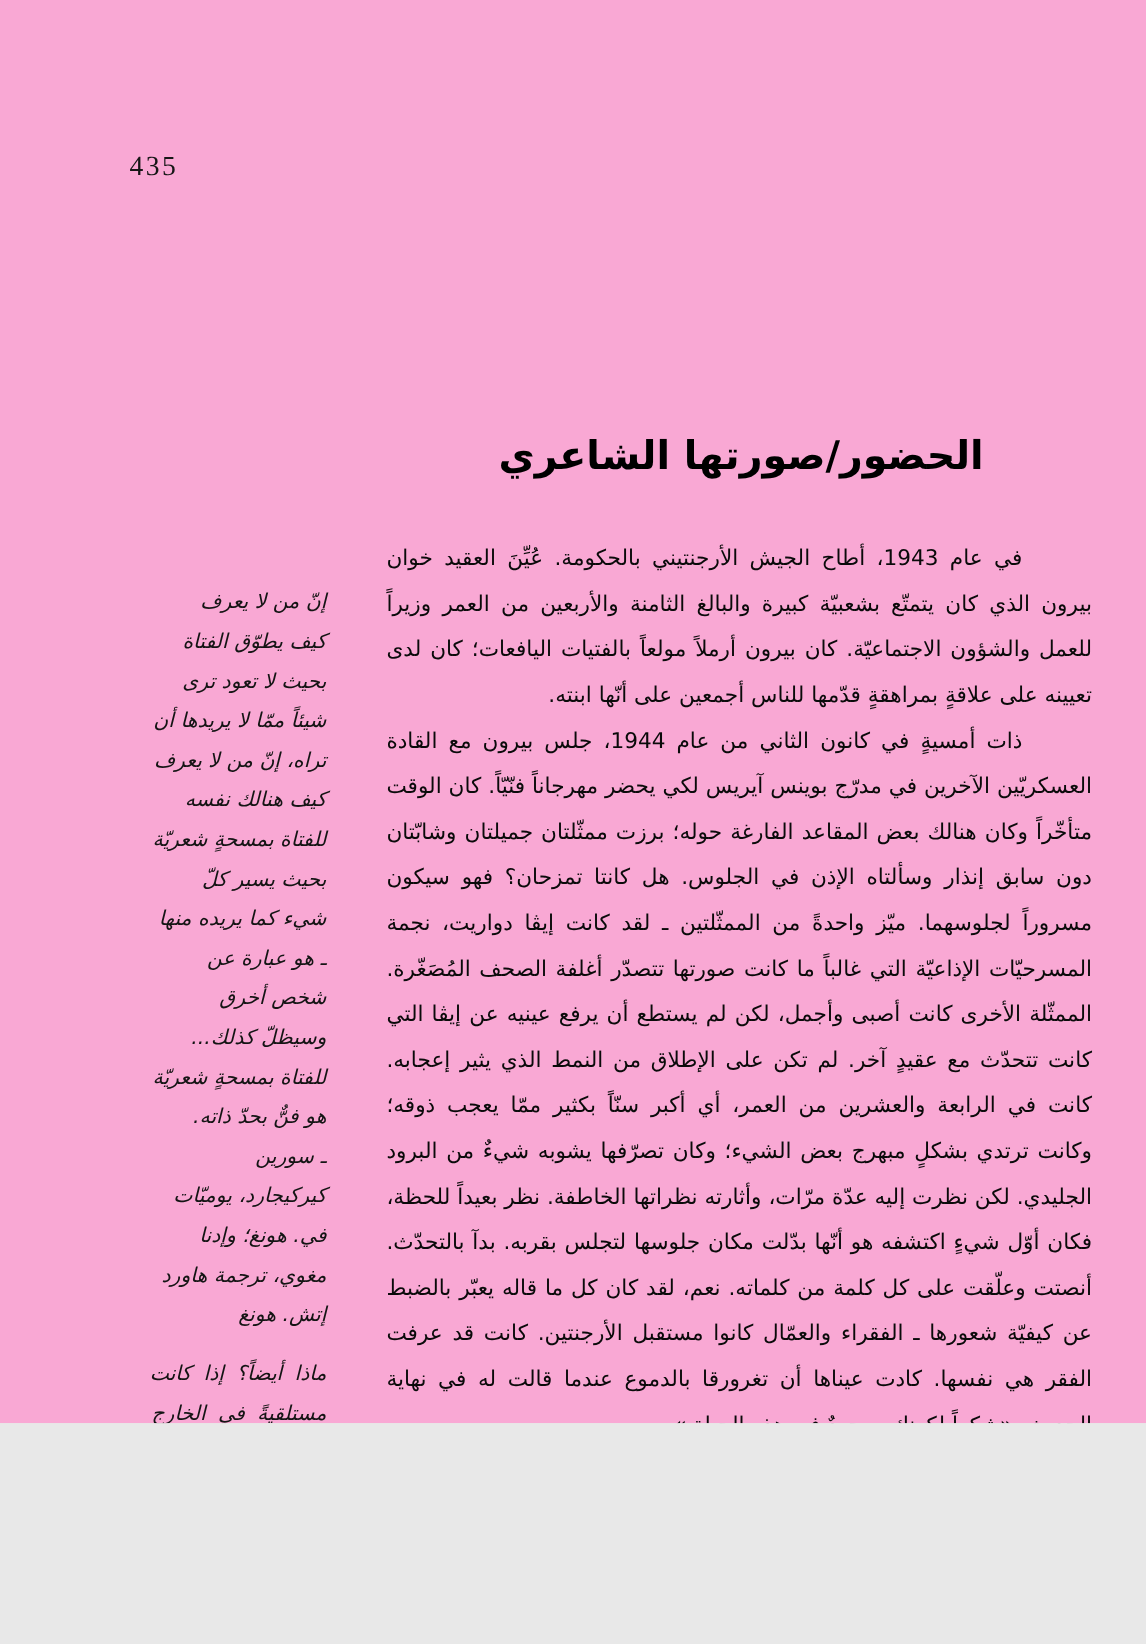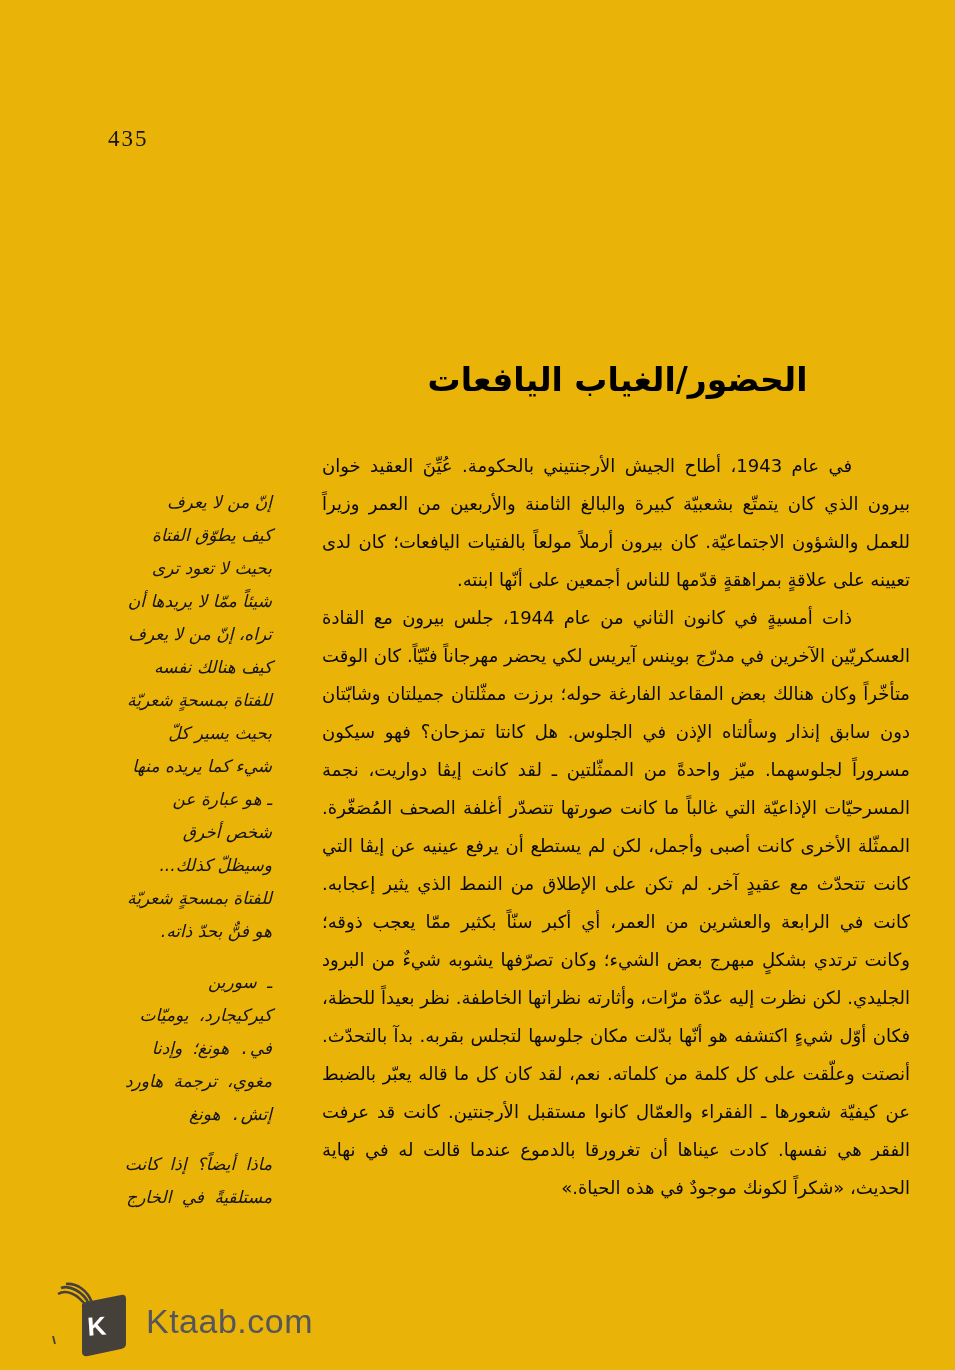--- a/index.html
+++ b/index.html
@@ -1,19 +1,19 @@
 <!DOCTYPE html>
 <html lang="ar"><head>
 <meta charset="utf-8">
 <style>
   html,body{margin:0;padding:0;background:#e8e8e8;}
   .page{
     position:relative;
-    width:955px;height:1370px;
-    background:#eab308;
+    width:955px;height:1186px;
+    background:#f9a8d4;
     margin:0 auto;
     font-family:"DejaVu Sans",sans-serif;
     color:#0b0b0b;
     overflow:hidden;
   }
   .page-number{
     position:absolute;left:108px;top:126px;
     font-family:"Liberation Serif","DejaVu Serif",serif;
     font-size:23px;letter-spacing:2px;color:#161616;
   }
@@ -29,41 +29,41 @@
     text-align:justify;color:#0a0a0a;
   }
   .body-text p{margin:0;text-indent:58px;}
   .margin-notes{
     position:absolute;left:92px;top:486px;width:180px;
     direction:rtl;
     font-size:17px;line-height:33px;
     font-style:italic;
     text-align:right;color:#141414;
   }
-  .margin-notes .attribution{margin-top:19px;font-family:Liberation Mono, monospace;}
+  .margin-notes .attribution{}
   .margin-notes .continuation{margin-top:17px;font-family:Liberation Mono, monospace;}
   .footer-logo{
     position:absolute;left:52px;top:1282px;
     display:flex;align-items:center;
   }
   .logo-icon{display:block;}
   .logo-text{
     font-family:"Liberation Sans","DejaVu Sans",sans-serif;
     font-size:34px;color:#55565a;
     margin-left:14px;letter-spacing:0.5px;
   }
 </style>
 </head>
 <body>
 
 <div class="page">
 
   <div class="page-number">435</div>
 
-  <h1 class="chapter-title">الحضور/الغياب اليافعات</h1>
+  <h1 class="chapter-title">الحضور/صورتها الشاعري</h1>
 
   <div class="margin-notes" lang="ar">
     <div class="quote">
       <div>إنّ من لا يعرف</div>
       <div>كيف يطوّق الفتاة</div>
       <div>بحيث لا تعود ترى</div>
       <div>شيئاً ممّا لا يريدها أن</div>
       <div>تراه، إنّ من لا يعرف</div>
       <div>كيف هنالك نفسه</div>
       <div>للفتاة بمسحةٍ شعريّة</div>

